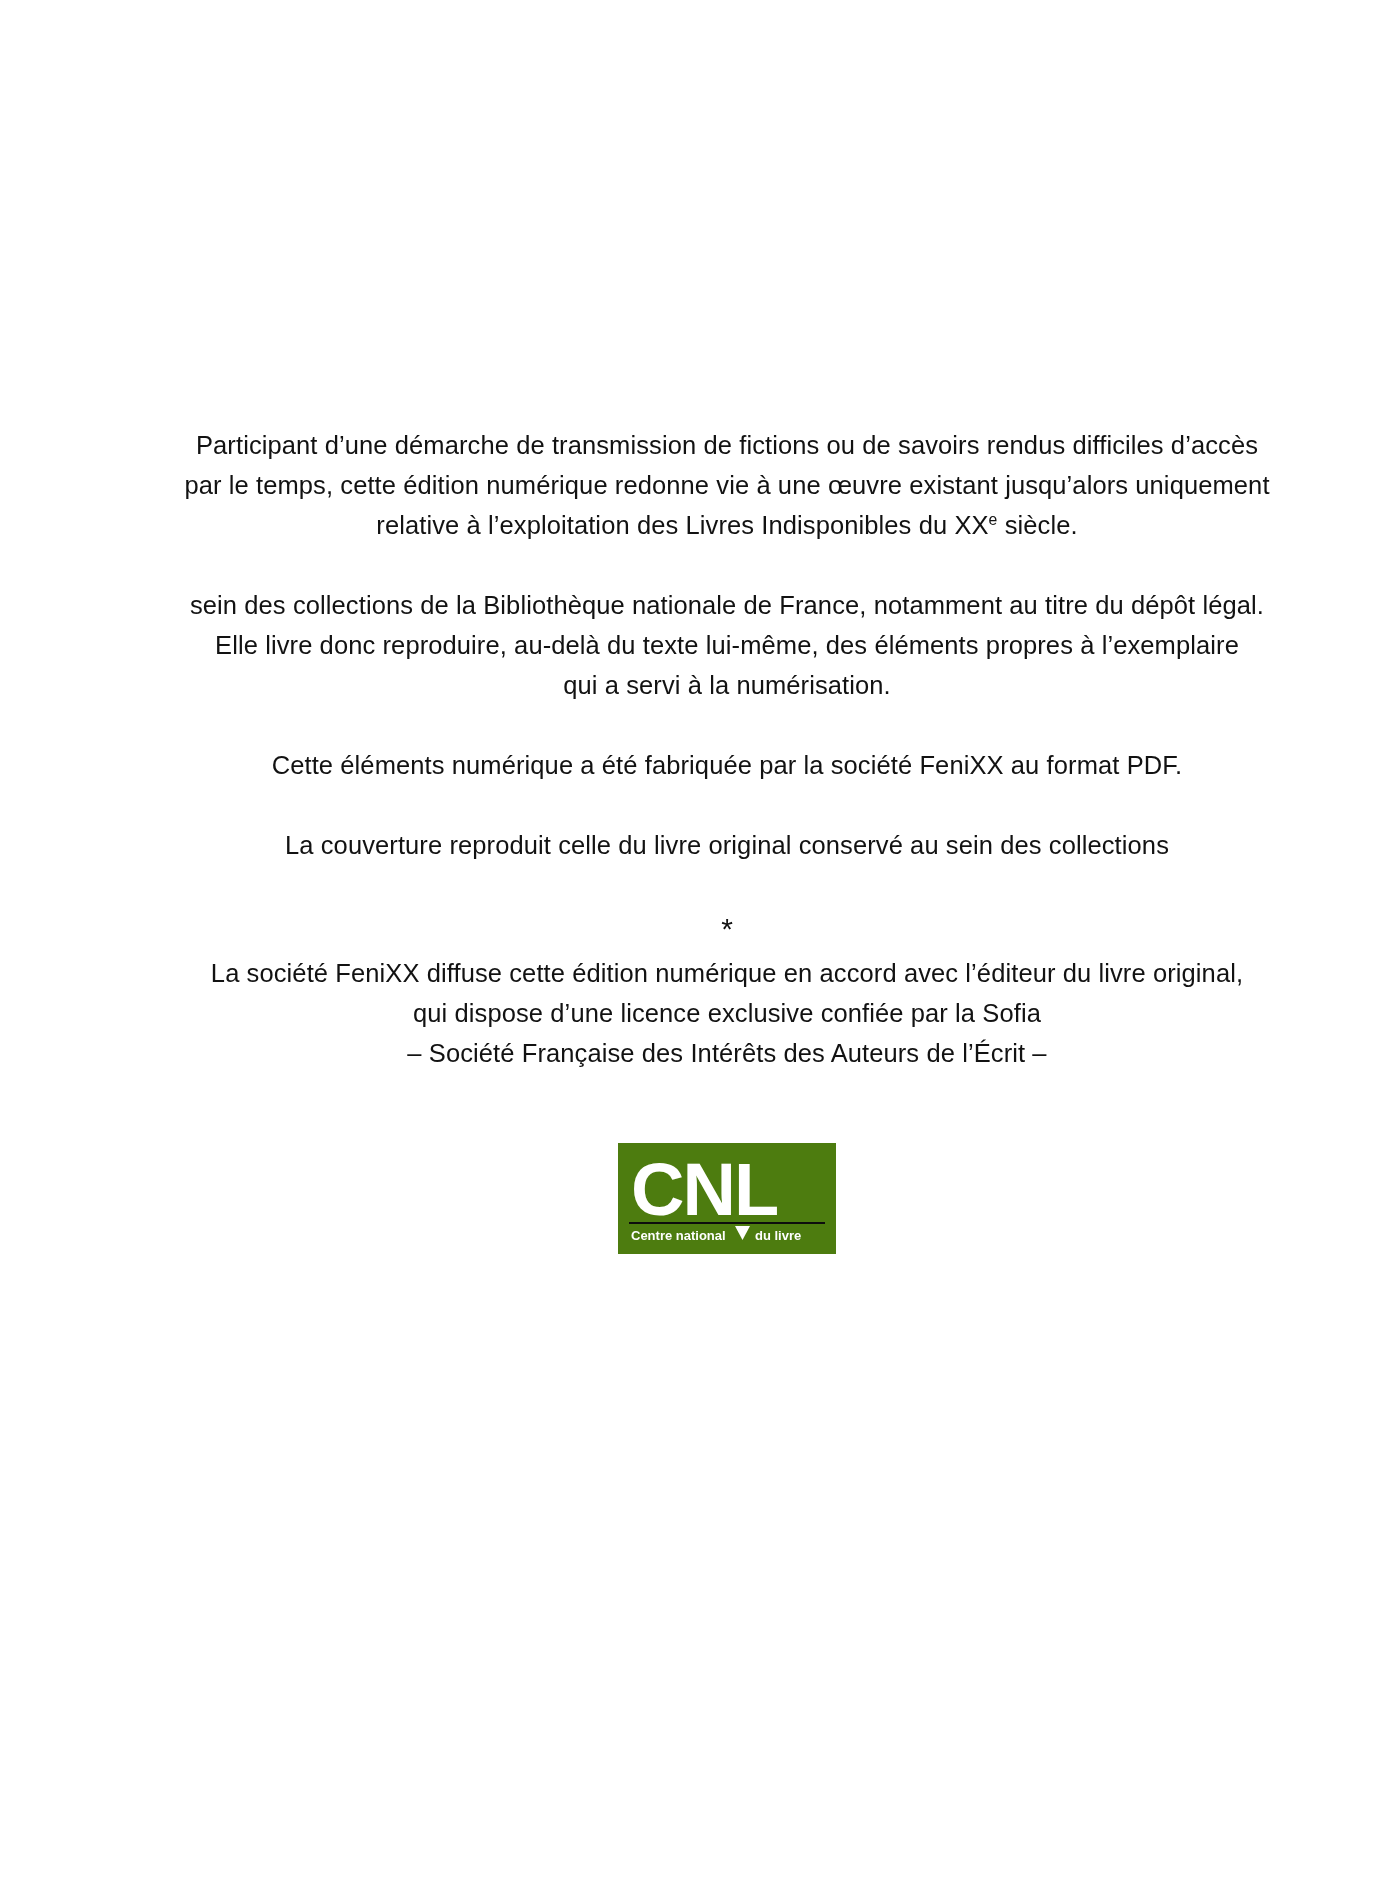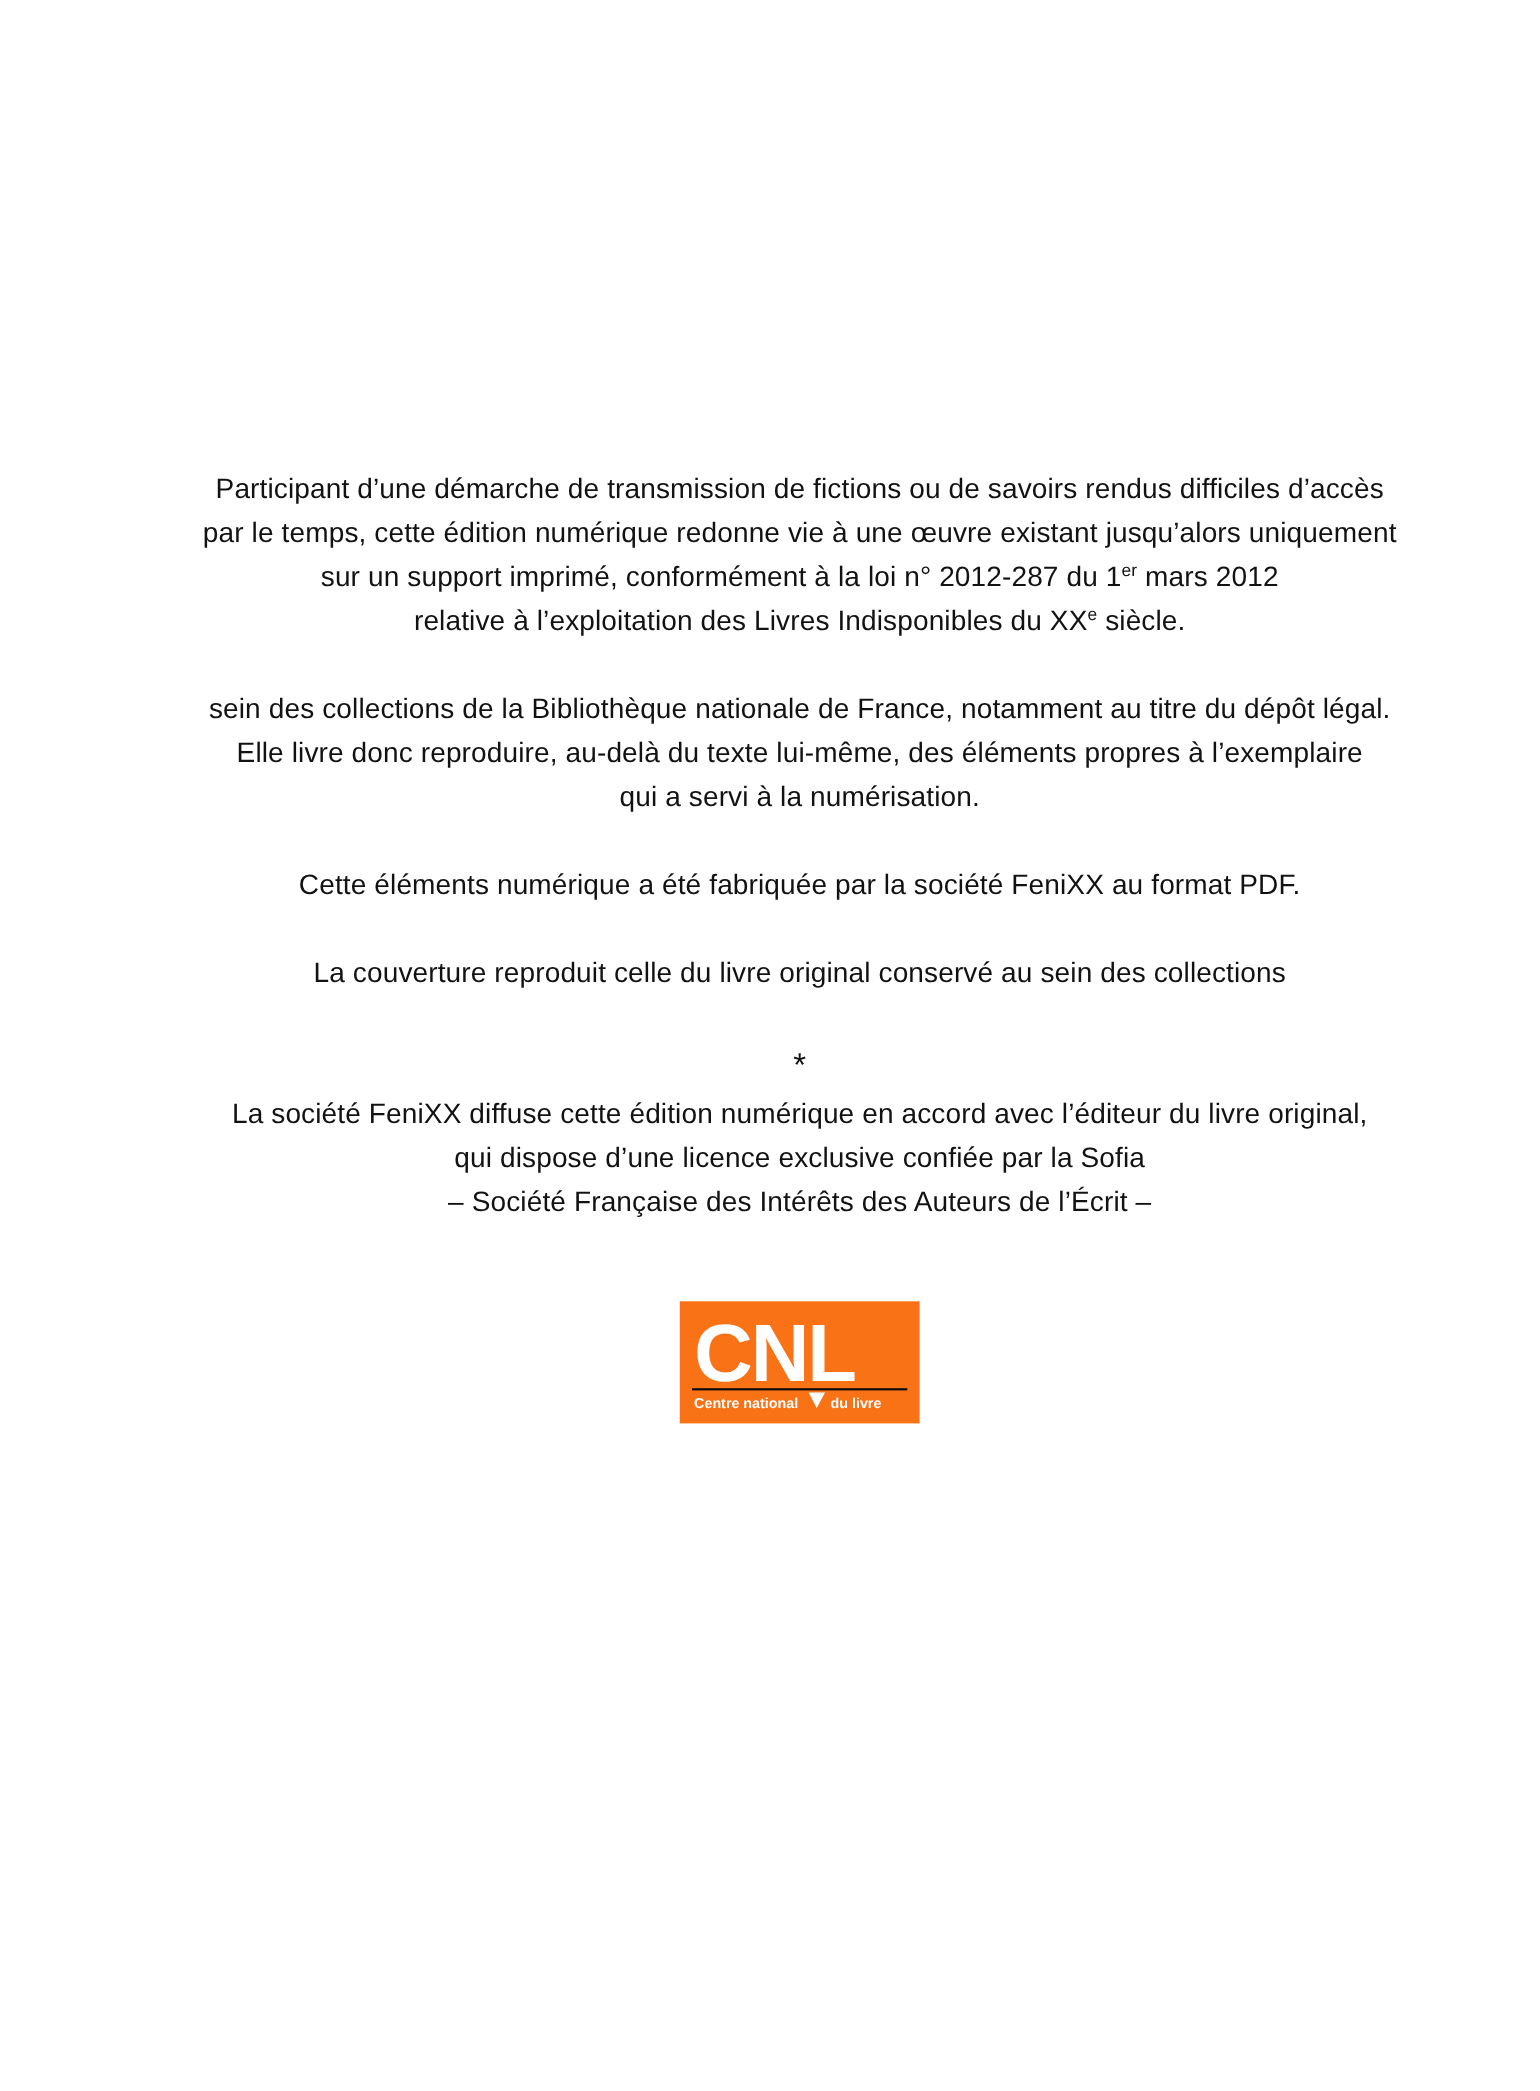--- a/index.html
+++ b/index.html
@@ -94,21 +94,20 @@
 </style>
 </head>
 <body>
 
 <div class="page">
   <div class="content">
 
     <p class="para">
       <span class="line">Participant d’une démarche de transmission de fictions ou de savoirs rendus difficiles d’accès</span>
       <span class="line">par le temps, cette édition numérique redonne vie à une œuvre existant jusqu’alors uniquement</span>
-      <span class="line">sur un support imprimé, conformément à la loi n° 2012-287 du 1<sup>er</sup> mars 2012</span>
       <span class="line">relative à l’exploitation des Livres Indisponibles du XX<sup>e</sup> siècle.</span>
     </p>
 
     <p class="para">
       <span class="line">sein des collections de la Bibliothèque nationale de France, notamment au titre du dépôt légal.</span>
       <span class="line">Elle livre donc reproduire, au-delà du texte lui-même, des éléments propres à l’exemplaire</span>
       <span class="line">qui a servi à la numérisation.</span>
     </p>
 
     <p class="para">
@@ -122,21 +121,21 @@
     <div class="asterisk">*</div>
 
     <p class="para">
       <span class="line">La société FeniXX diffuse cette édition numérique en accord avec l’éditeur du livre original,</span>
       <span class="line">qui dispose d’une licence exclusive confiée par la Sofia</span>
       <span class="line">– Société Française des Intérêts des Auteurs de l’Écrit –</span>
     </p>
 
     <div class="support">
 
-      <div class="cnl-logo" style="background: #f97316;">
+      <div class="cnl-logo" style="background: #4d7c0f;">
         <svg class="cnl-svg-wrap" viewBox="0 0 196 94" xmlns="http://www.w3.org/2000/svg">
 
           <text x="2" y="63" font-family="Liberation Sans, sans-serif" font-size="74" font-weight="bold" fill="#ffffff" letter-spacing="-2">CNL</text>
 
           <rect x="0" y="70" width="196" height="2" fill="#0d0d0d"></rect>
           <text x="2" y="88" font-family="Liberation Sans, sans-serif" font-size="13" font-weight="bold" fill="#ffffff">Centre national</text>
           <polygon points="106,74 121,74 113.5,88" fill="#ffffff"></polygon>
           <text x="126" y="88" font-family="Liberation Sans, sans-serif" font-size="13" font-weight="bold" fill="#ffffff">du livre</text>
         </svg>
       </div>

